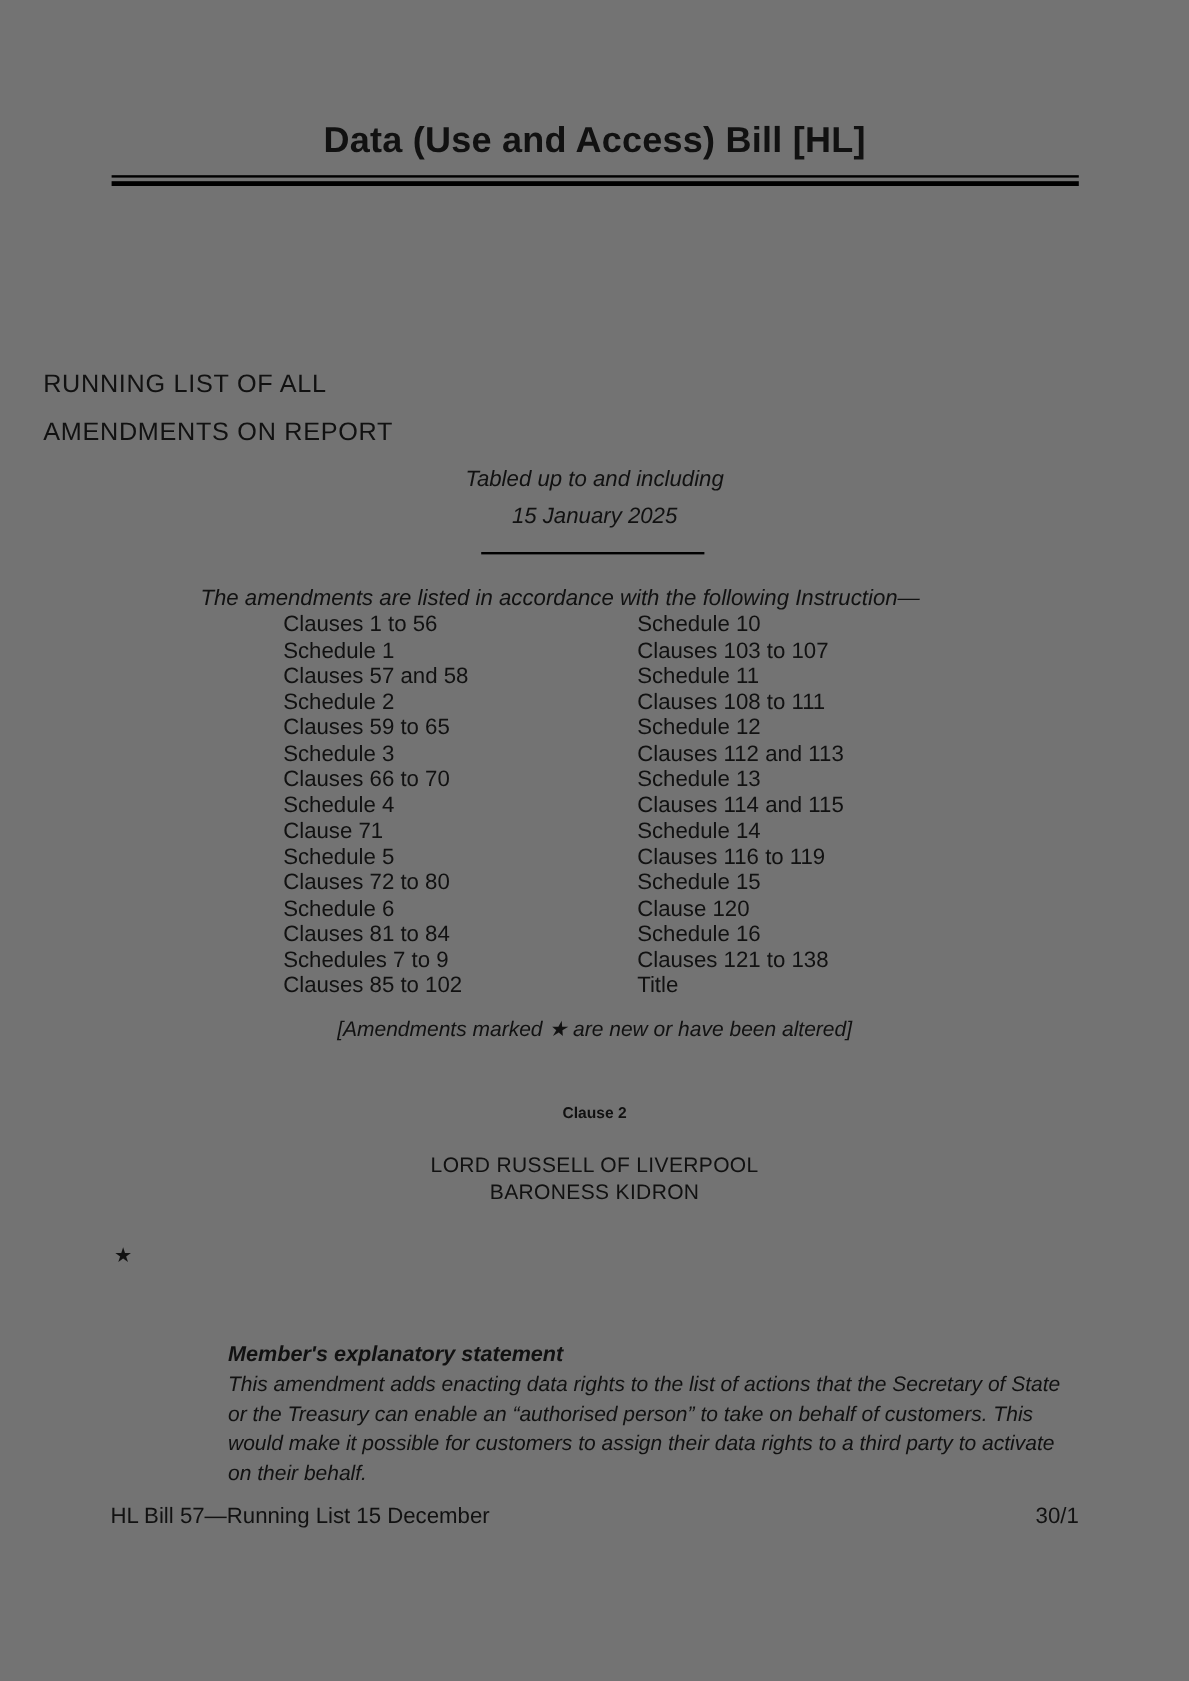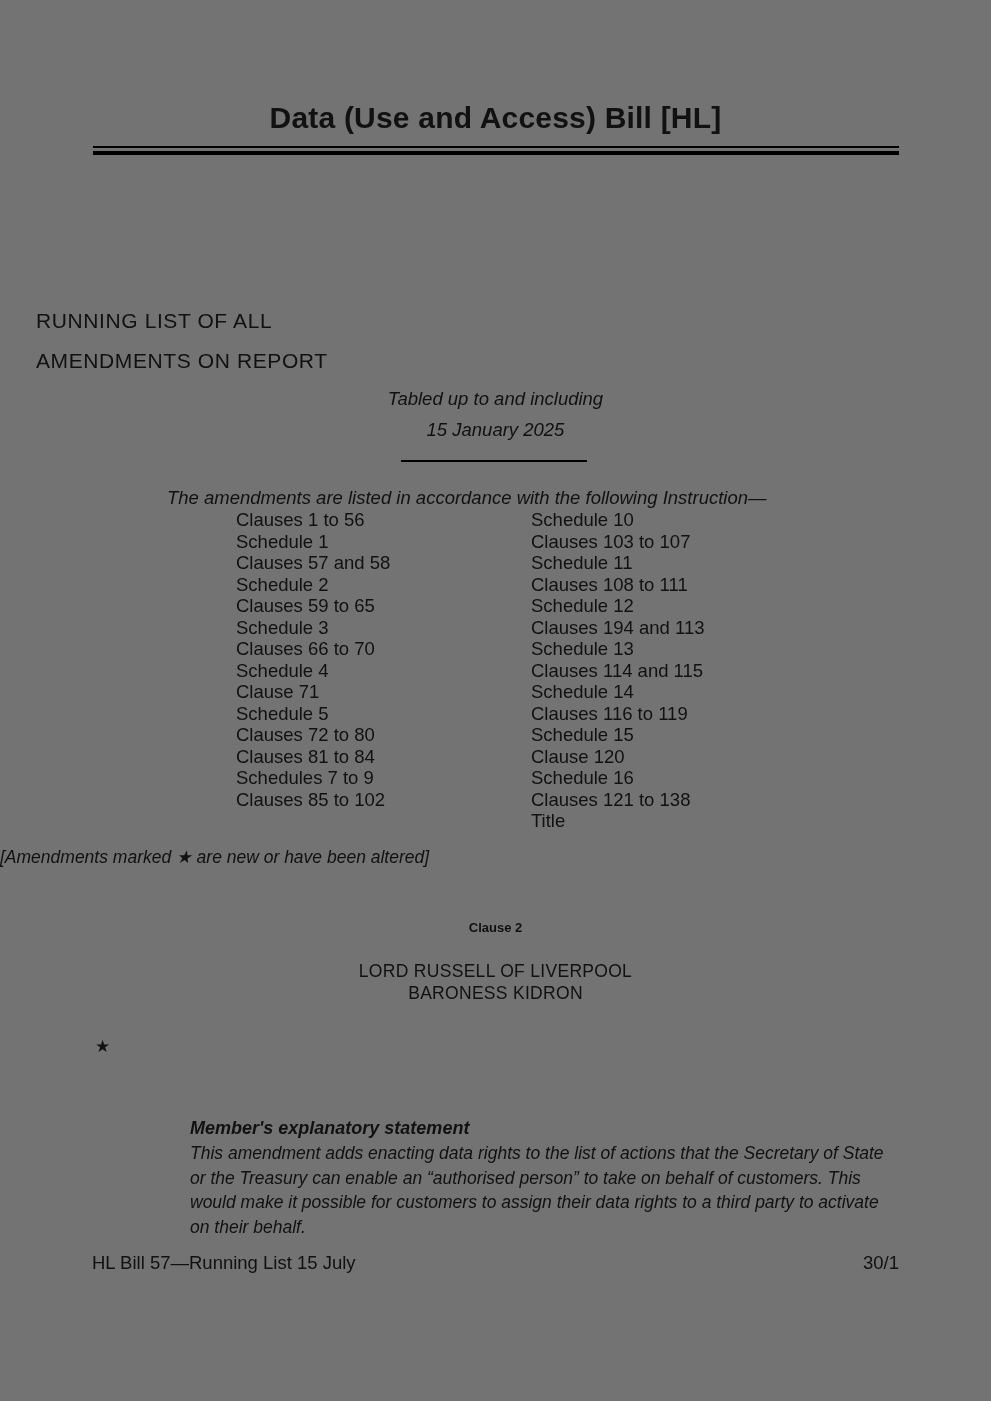--- a/index.html
+++ b/index.html
@@ -82,21 +82,21 @@
     font-size: 18.5px;
     gap: 36px;
   }
   .instruction-col { line-height: 21.5px; }
   .instruction-col.left { width: 259px; }
   .star-note {
     position: absolute;
     top: 847px;
     left: 0;
     width: 991px;
-    text-align: left;
+    text-align: center;
     font-style: italic;
     font-size: 17.5px;
   }
   .clause-heading {
     position: absolute;
     top: 920px;
     left: 0;
     width: 991px;
     text-align: center;
     font-weight: bold;
@@ -185,31 +185,32 @@
         <div>Schedule 1</div>
         <div>Clauses 57 and 58</div>
         <div>Schedule 2</div>
         <div>Clauses 59 to 65</div>
         <div>Schedule 3</div>
         <div>Clauses 66 to 70</div>
         <div>Schedule 4</div>
         <div>Clause 71</div>
         <div>Schedule 5</div>
         <div>Clauses 72 to 80</div>
+        <div>Schedule 6</div>
         <div>Clauses 81 to 84</div>
         <div>Schedules 7 to 9</div>
         <div>Clauses 85 to 102</div>
       </div>
     <div class="instruction-col right">
         <div>Schedule 10</div>
         <div>Clauses 103 to 107</div>
         <div>Schedule 11</div>
         <div>Clauses 108 to 111</div>
         <div>Schedule 12</div>
-        <div>Clauses 194 and 113</div>
+        <div>Clauses 112 and 113</div>
         <div>Schedule 13</div>
         <div>Clauses 114 and 115</div>
         <div>Schedule 14</div>
         <div>Clauses 116 to 119</div>
         <div>Schedule 15</div>
         <div>Clause 120</div>
         <div>Schedule 16</div>
         <div>Clauses 121 to 138</div>
         <div>Title</div>
       </div>
@@ -227,17 +228,17 @@
   <div class="amendment-line">
     <span class="amendment-star">★</span>
   </div>
 
   <div class="explanatory">
     <div class="explanatory-heading">Member's explanatory statement</div>
     <div class="explanatory-text">This amendment adds enacting data rights to the list of actions that the Secretary of State or the Treasury can enable an “authorised person” to take on behalf of customers. This would make it possible for customers to assign their data rights to a third party to activate on their behalf.</div>
   </div>
 
   <div class="page-footer">
-    <span>HL Bill 57—Running List 15 July</span>
+    <span>HL Bill 57—Running List 15 December</span>
     <span>30/1</span>
   </div>
 
 </div>
 
 </body></html>

